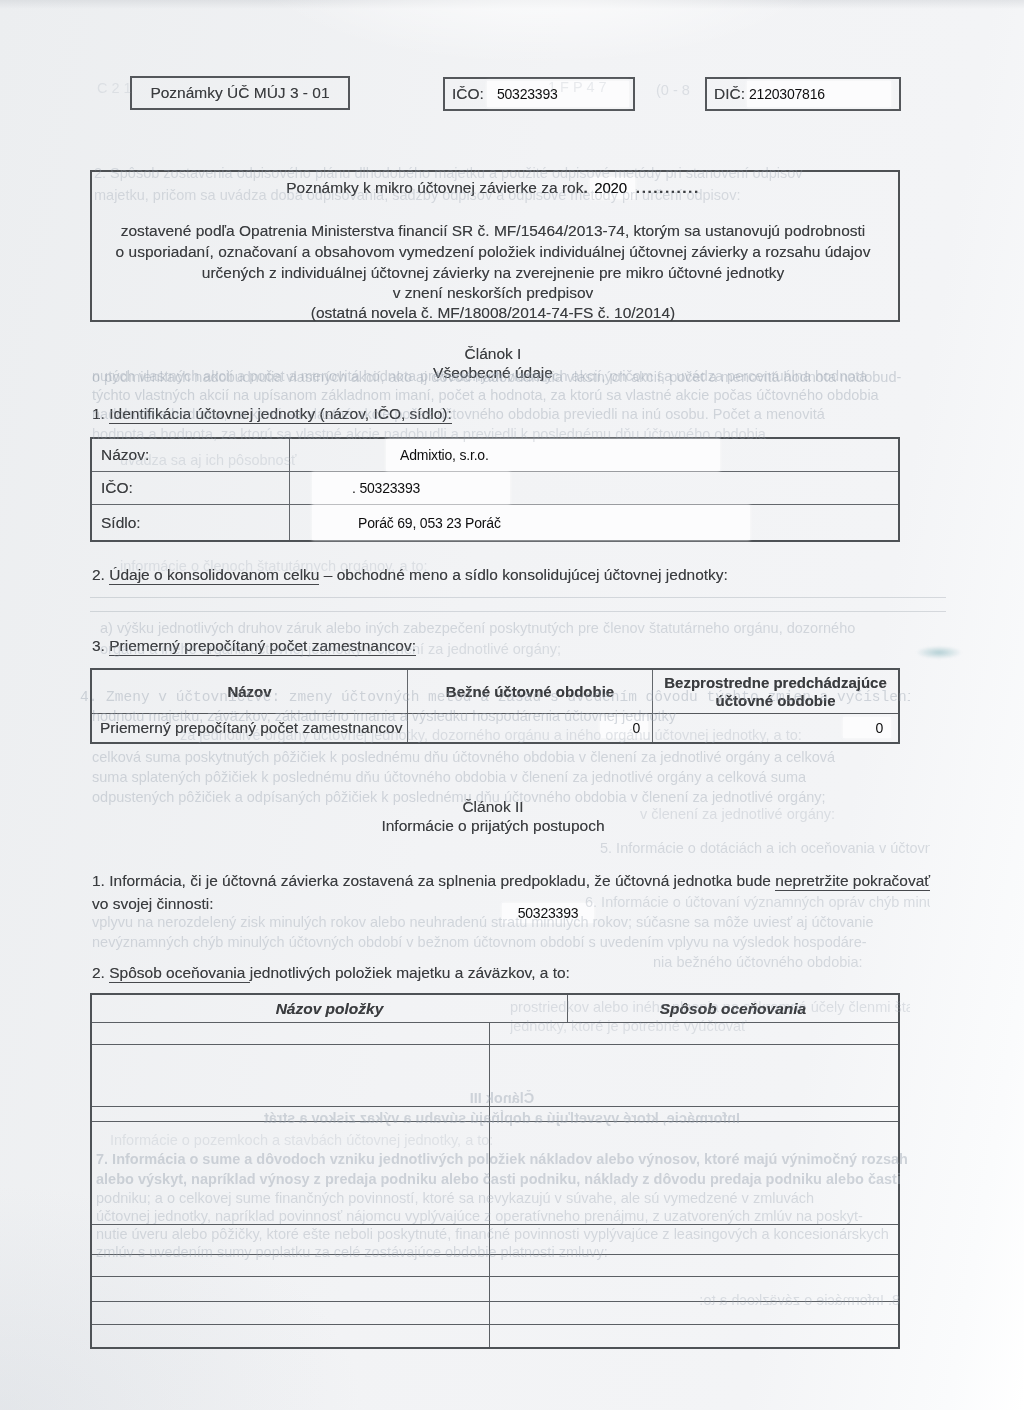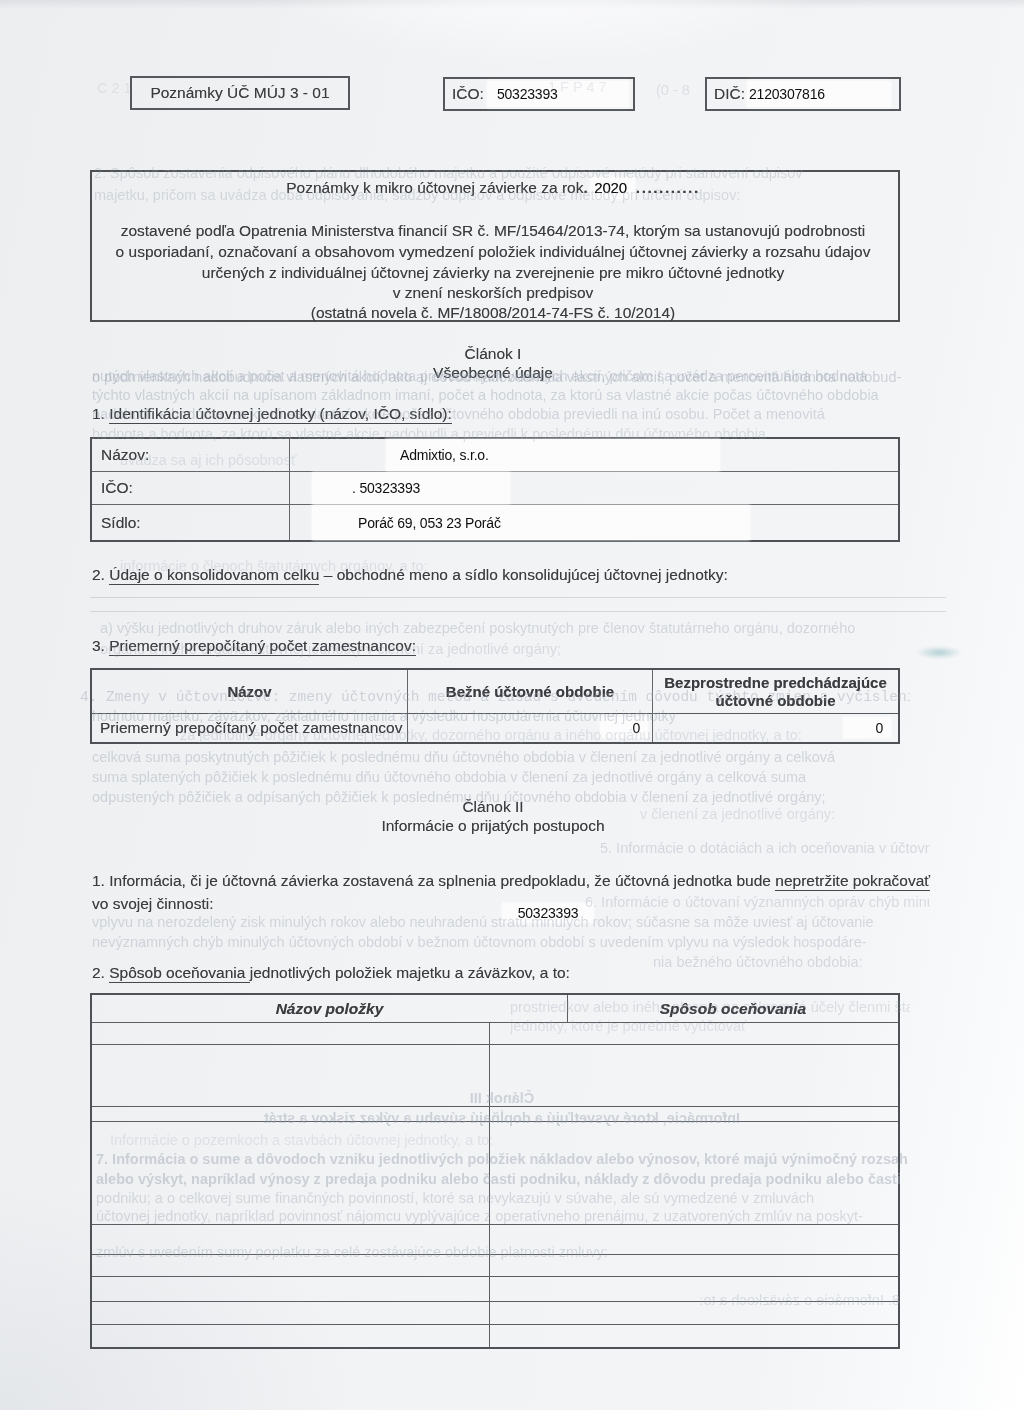--- a/index.html
+++ b/index.html
@@ -250,20 +250,21 @@
     <div class="bleed" style="left: 640px; top: 954px; width: 290px; opacity: 0.34; margin-left: 13px;">nia bežného účtovného obdobia:</div>
     <div class="bleed" style="left: 510px; top: 999px; width: 400px; opacity: 0.28;">prostriedkov alebo iného plnenia na súkromné účely členmi štatutárneho orgánu,</div>
     <div class="bleed" style="left: 510px; top: 1018px; width: 380px; opacity: 0.26;">jednotky, ktoré je potrebné vyúčtovať</div>
     <div class="bleed bb mir" style="left: 92px; top: 1090px; width: 820px; text-align: center; opacity: 0.4;">Článok III</div>
     <div class="bleed bb mir" style="left: 92px; top: 1110px; width: 820px; text-align: center; opacity: 0.4;">Informácie, ktoré vysvetľujú a dopĺňajú súvahu a výkaz ziskov a strát</div>
     <div class="bleed" style="left: 110px; top: 1132px; width: 640px; opacity: 0.22;">Informácie o pozemkoch a stavbách účtovnej jednotky, a to:</div>
     <div class="bleed bb" style="left: 96px; top: 1151px; width: 828px; opacity: 0.42;">7. Informácia o sume a dôvodoch vzniku jednotlivých položiek nákladov alebo výnosov, ktoré majú výnimočný rozsah</div>
     <div class="bleed bb" style="left: 96px; top: 1171px; width: 828px; opacity: 0.42;">alebo výskyt, napríklad výnosy z predaja podniku alebo časti podniku, náklady z dôvodu predaja podniku alebo časti</div>
     <div class="bleed" style="left: 96px; top: 1190px; width: 828px; opacity: 0.34;">podniku; a o celkovej sume finančných povinností, ktoré sa nevykazujú v súvahe, ale sú vymedzené v zmluvách</div>
     <div class="bleed" style="left: 96px; top: 1208px; width: 828px; opacity: 0.34;">účtovnej jednotky, napríklad povinnosť nájomcu vyplývajúce z operatívneho prenájmu, z uzatvorených zmlúv na poskyt-</div>
+    <div class="bleed" style="left: 96px; top: 1226px; width: 828px; opacity: 0.34;">nutie úveru alebo pôžičky, ktoré ešte neboli poskytnuté, finančné povinnosti vyplývajúce z leasingových a koncesionárskych</div>
     <div class="bleed" style="left: 96px; top: 1244px; width: 700px; opacity: 0.34;">zmlúv s uvedením sumy poplatku za celé zostávajúce obdobie platnosti zmluvy:</div>
     <div class="bleed mir" style="left: 600px; top: 1292px; width: 300px; opacity: 0.3;">8. Informácie o záväzkoch a to:</div>
     <div class="bleed" style="left: 97px; top: 80px; width: 40px; opacity: 0.2;">C 2 1</div>
     <div class="bleed" style="left: 548px; top: 79px; width: 100px; opacity: 0.2;">1 F P 4 7</div>
     <div class="bleed" style="left: 656px; top: 82px; width: 50px; opacity: 0.26;">(0 - 8</div>
     <div class="hl" style="top: 597px;"></div>
     <div class="hl" style="top: 611px;"></div>
   </div>
 
 </body></html>

